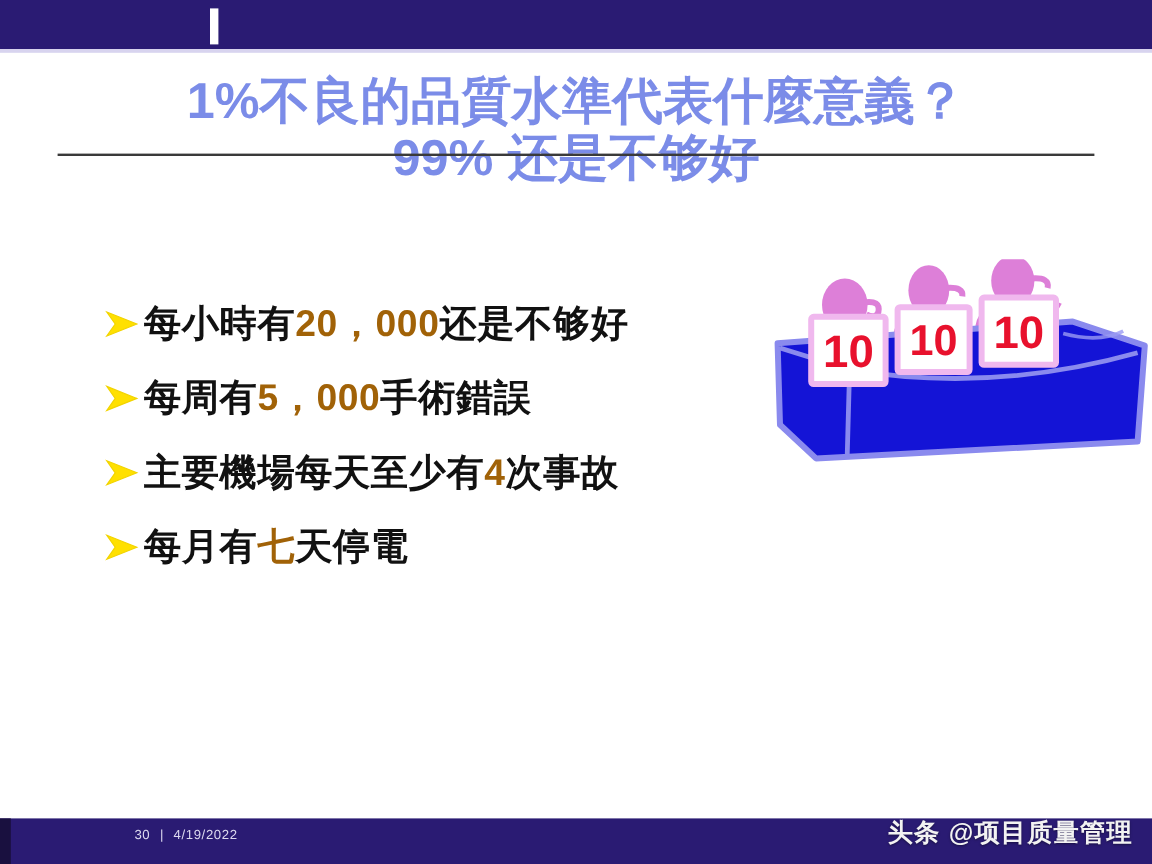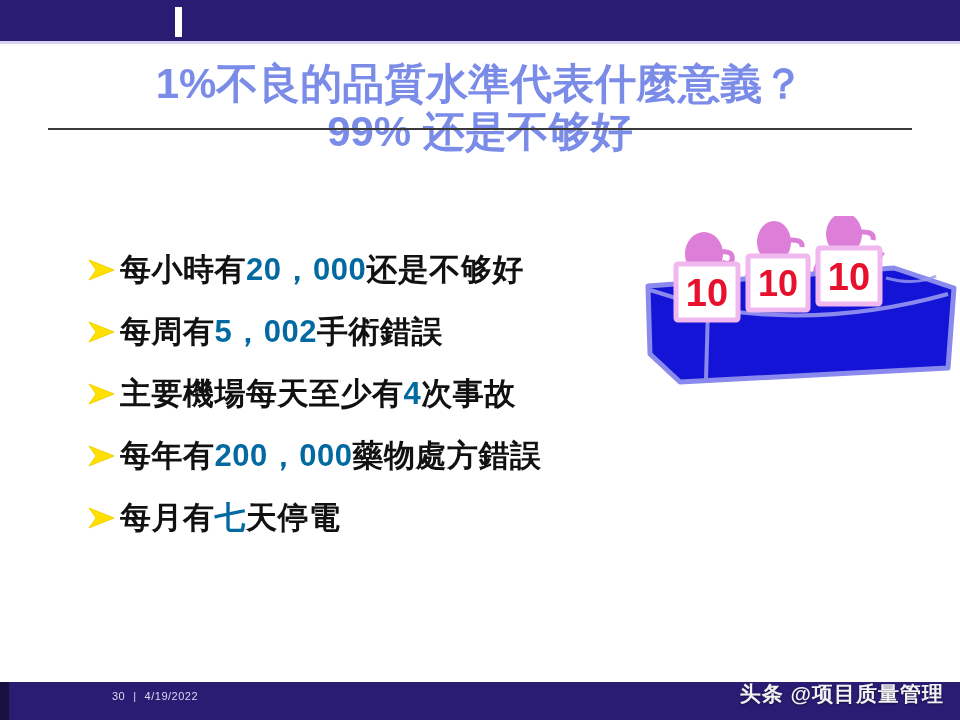--- a/index.html
+++ b/index.html
@@ -97,21 +97,21 @@
     top: 1px;
   }
   .bullet-text {
     font-size: 31px;
     font-weight: bold;
     color: #111111;
     line-height: 1;
     letter-spacing: 0.5px;
   }
   .hl {
-    color: #0369a1;
+    color: #a16207;
   }
 
   
   #judges-art {
     position: absolute;
     left: 636px;
     top: 216px;
     width: 324px;
     height: 200px;
   }
@@ -180,40 +180,32 @@
       <span class="bullet-text"><span>每小時有</span><span class="hl">20，000</span><span>还是不够好</span></span>
     </div>
 
 
     <div class="bullet-row">
       <span class="bullet-marker">
         <svg viewBox="0 0 34 34" width="34" height="34">
           <path d="M5 7 L30 17 L5 27 L12 17 Z" fill="#ffe000" stroke="#f2d400" stroke-width="1"></path>
         </svg>
       </span>
-      <span class="bullet-text"><span>每周有</span><span class="hl">5，002</span><span>手術錯誤</span></span>
+      <span class="bullet-text"><span>每周有</span><span class="hl">5，000</span><span>手術錯誤</span></span>
     </div>
 
     <div class="bullet-row">
       <span class="bullet-marker">
         <svg viewBox="0 0 34 34" width="34" height="34">
           <path d="M5 7 L30 17 L5 27 L12 17 Z" fill="#ffe000" stroke="#f2d400" stroke-width="1"></path>
         </svg>
       </span>
       <span class="bullet-text"><span>主要機場每天至少有</span><span class="hl">4</span><span>次事故</span></span>
     </div>
 
-    <div class="bullet-row">
-      <span class="bullet-marker">
-        <svg viewBox="0 0 34 34" width="34" height="34">
-          <path d="M5 7 L30 17 L5 27 L12 17 Z" fill="#ffe000" stroke="#f2d400" stroke-width="1"></path>
-        </svg>
-      </span>
-      <span class="bullet-text"><span>每年有</span><span class="hl">200，000</span><span>藥物處方錯誤</span></span>
-    </div>
 
     <div class="bullet-row">
       <span class="bullet-marker">
         <svg viewBox="0 0 34 34" width="34" height="34">
           <path d="M5 7 L30 17 L5 27 L12 17 Z" fill="#ffe000" stroke="#f2d400" stroke-width="1"></path>
         </svg>
       </span>
       <span class="bullet-text"><span>每月有</span><span class="hl">七</span><span>天停電</span></span>
     </div>
 

